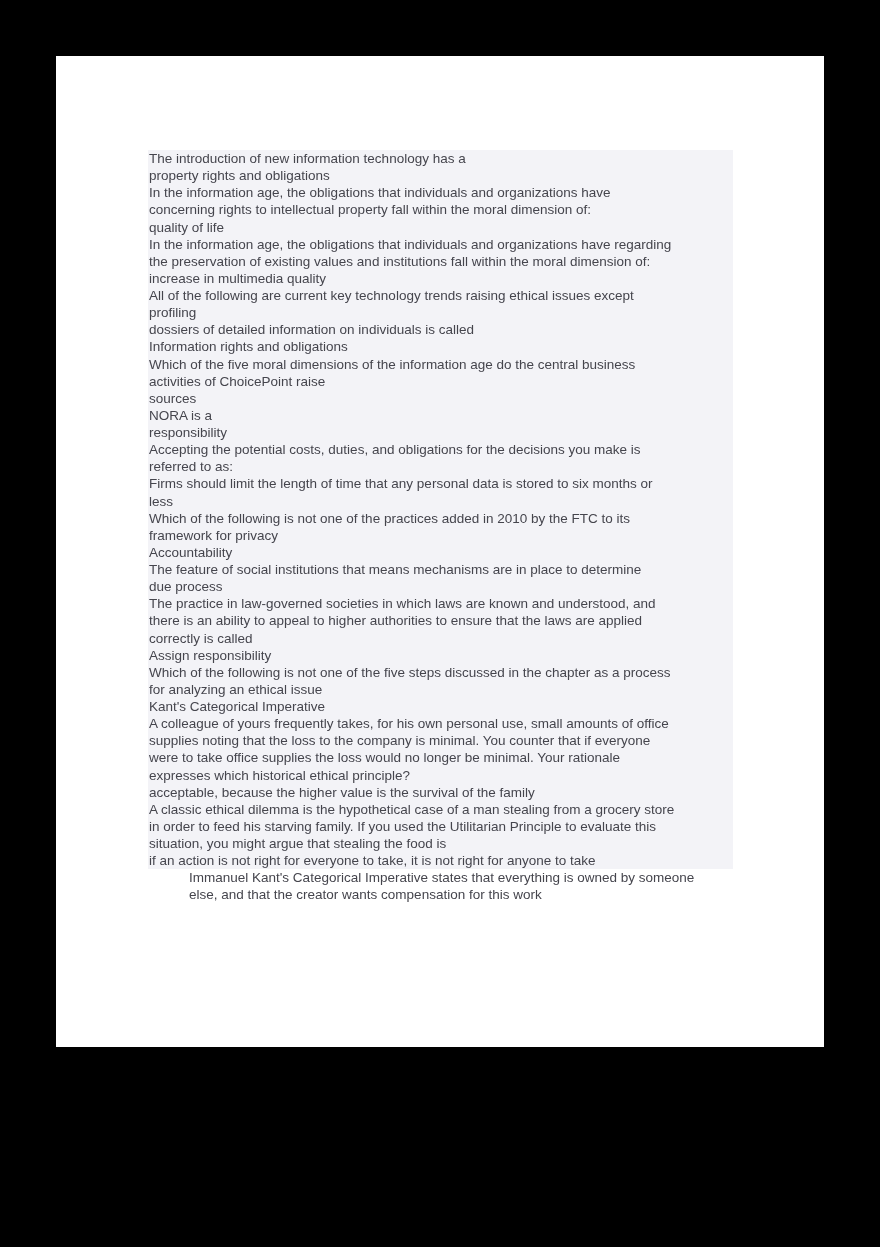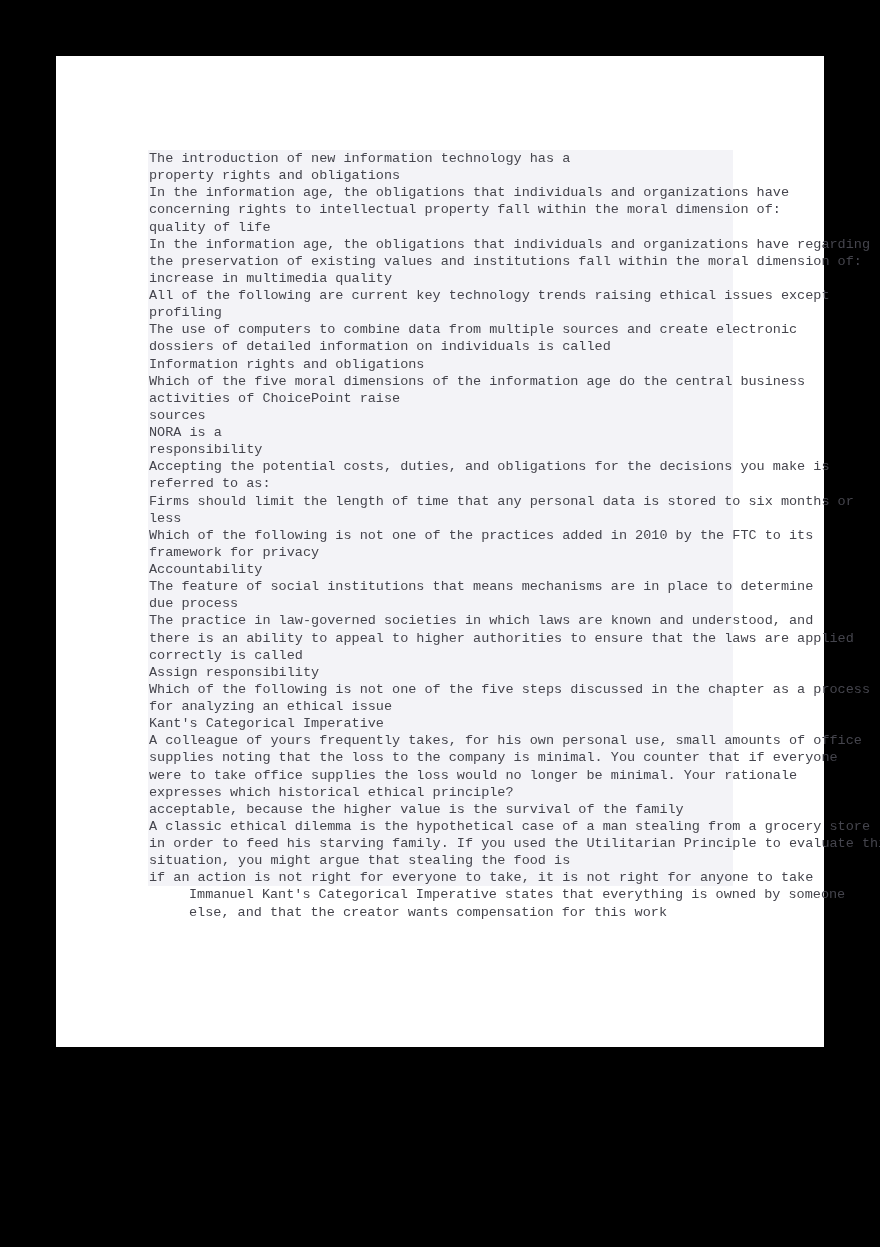--- a/index.html
+++ b/index.html
@@ -24,21 +24,20 @@
     background: #ffffff;
   }
   .textcol {
     position: absolute;
     left: 92px;
     top: 94px;
     width: 600px;
     color: #45454d;
     font-size: 13.5px;
     line-height: 17.13px;
-    font-family: Liberation Mono, monospace;
   }
   .hl {
     width: 584px;
     background: #f3f3f7;
     padding-left: 1px;
   }
   .plain {
     width: 584px;
     background: transparent;
     padding-left: 1px;
@@ -59,21 +58,20 @@
           <div class="line">The introduction of new information technology has a</div>
           <div class="line">property rights and obligations</div>
           <div class="line">In the information age, the obligations that individuals and organizations have</div>
           <div class="line">concerning rights to intellectual property fall within the moral dimension of:</div>
           <div class="line">quality of life</div>
           <div class="line">In the information age, the obligations that individuals and organizations have regarding</div>
           <div class="line">the preservation of existing values and institutions fall within the moral dimension of:</div>
           <div class="line">increase in multimedia quality</div>
           <div class="line">All of the following are current key technology trends raising ethical issues except</div>
           <div class="line">profiling</div>
-          <div class="line">The use of computers to combine data from multiple sources and create electronic</div>
           <div class="line">dossiers of detailed information on individuals is called</div>
           <div class="line">Information rights and obligations</div>
           <div class="line">Which of the five moral dimensions of the information age do the central business</div>
           <div class="line">activities of ChoicePoint raise</div>
           <div class="line">sources</div>
           <div class="line">NORA is a</div>
           <div class="line">responsibility</div>
           <div class="line">Accepting the potential costs, duties, and obligations for the decisions you make is</div>
           <div class="line">referred to as:</div>
           <div class="line">Firms should limit the length of time that any personal data is stored to six months or</div>

